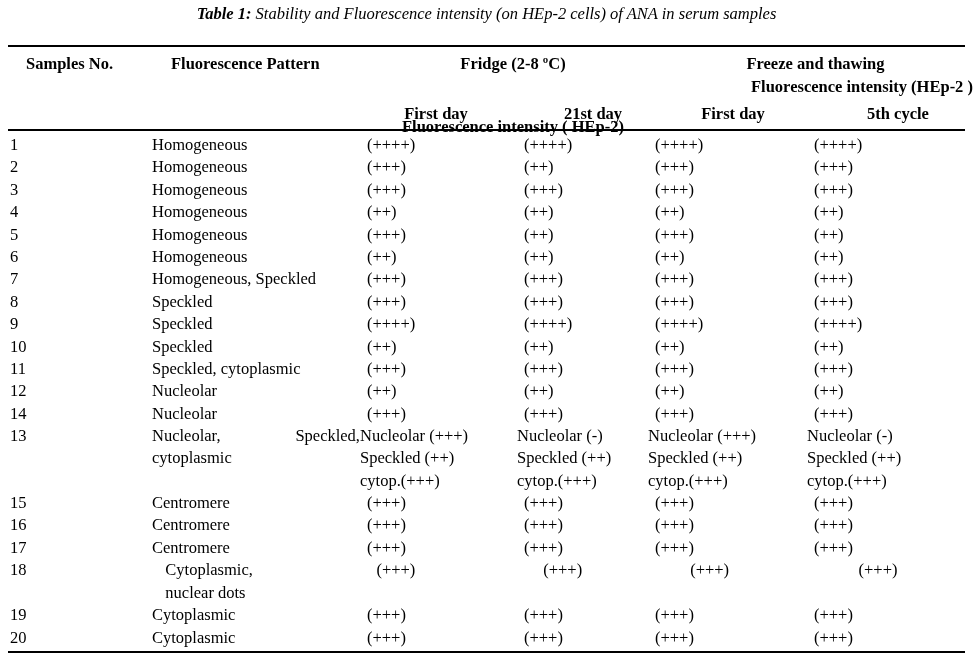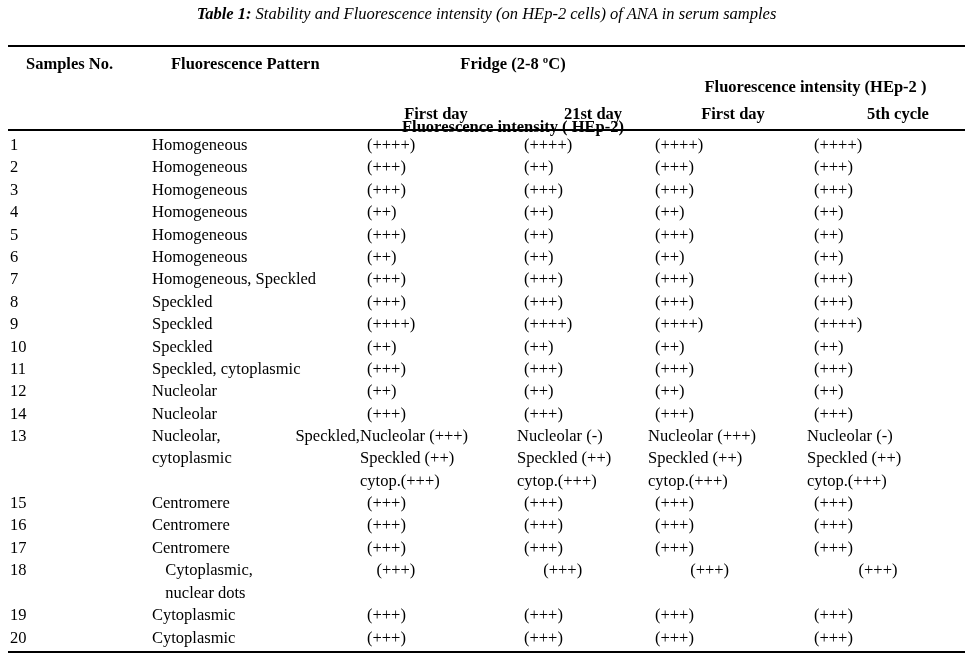--- a/index.html
+++ b/index.html
@@ -70,21 +70,21 @@
 
   .grp {
     position: absolute;
     text-align: center;
     line-height: 23px;
     white-space: nowrap;
   }
   .grp-fridge { left: 360px; top: 2px;  width: 290px; }
   .grp-fridge2{ left: 360px; top: 25px; width: 290px; margin-top: 40px; }
   .grp-freeze { left: 650px; top: 2px;  width: 315px; }
-  .grp-freeze2{ left: 650px; top: 25px; width: 315px; }
+  .grp-freeze2{ left: 650px; top: 25px; width: 315px; text-align: right; }
 
   .sub {
     position: absolute;
     top: 52px;
     text-align: center;
     white-space: nowrap;
     line-height: 23px;
   }
   .sub-1 { left: 363px; width: 130px; }
   .sub-2 { left: 520px; width: 130px; }
@@ -146,20 +146,21 @@
   <div class="rule rule-top"></div>
   <div class="rule rule-header"></div>
   <div class="rule rule-bottom"></div>
 
   <div class="thead">
     <div class="th th-samples">Samples No.</div>
     <div class="th th-pattern">Fluorescence Pattern</div>
 
     <div class="grp grp-fridge">Fridge (2-8 ºC)</div>
     <div class="grp grp-fridge2">Fluorescence intensity ( HEp-2)</div>
+    <div class="grp grp-freeze">Freeze and thawing</div>
     <div class="grp grp-freeze2">Fluorescence intensity (HEp-2 )</div>
 
     <div class="sub sub-1">First day</div>
     <div class="sub sub-2">21st day</div>
     <div class="sub sub-3">First day</div>
     <div class="sub sub-4">5th cycle</div>
   </div>
 
   <div class="tbody">
 

